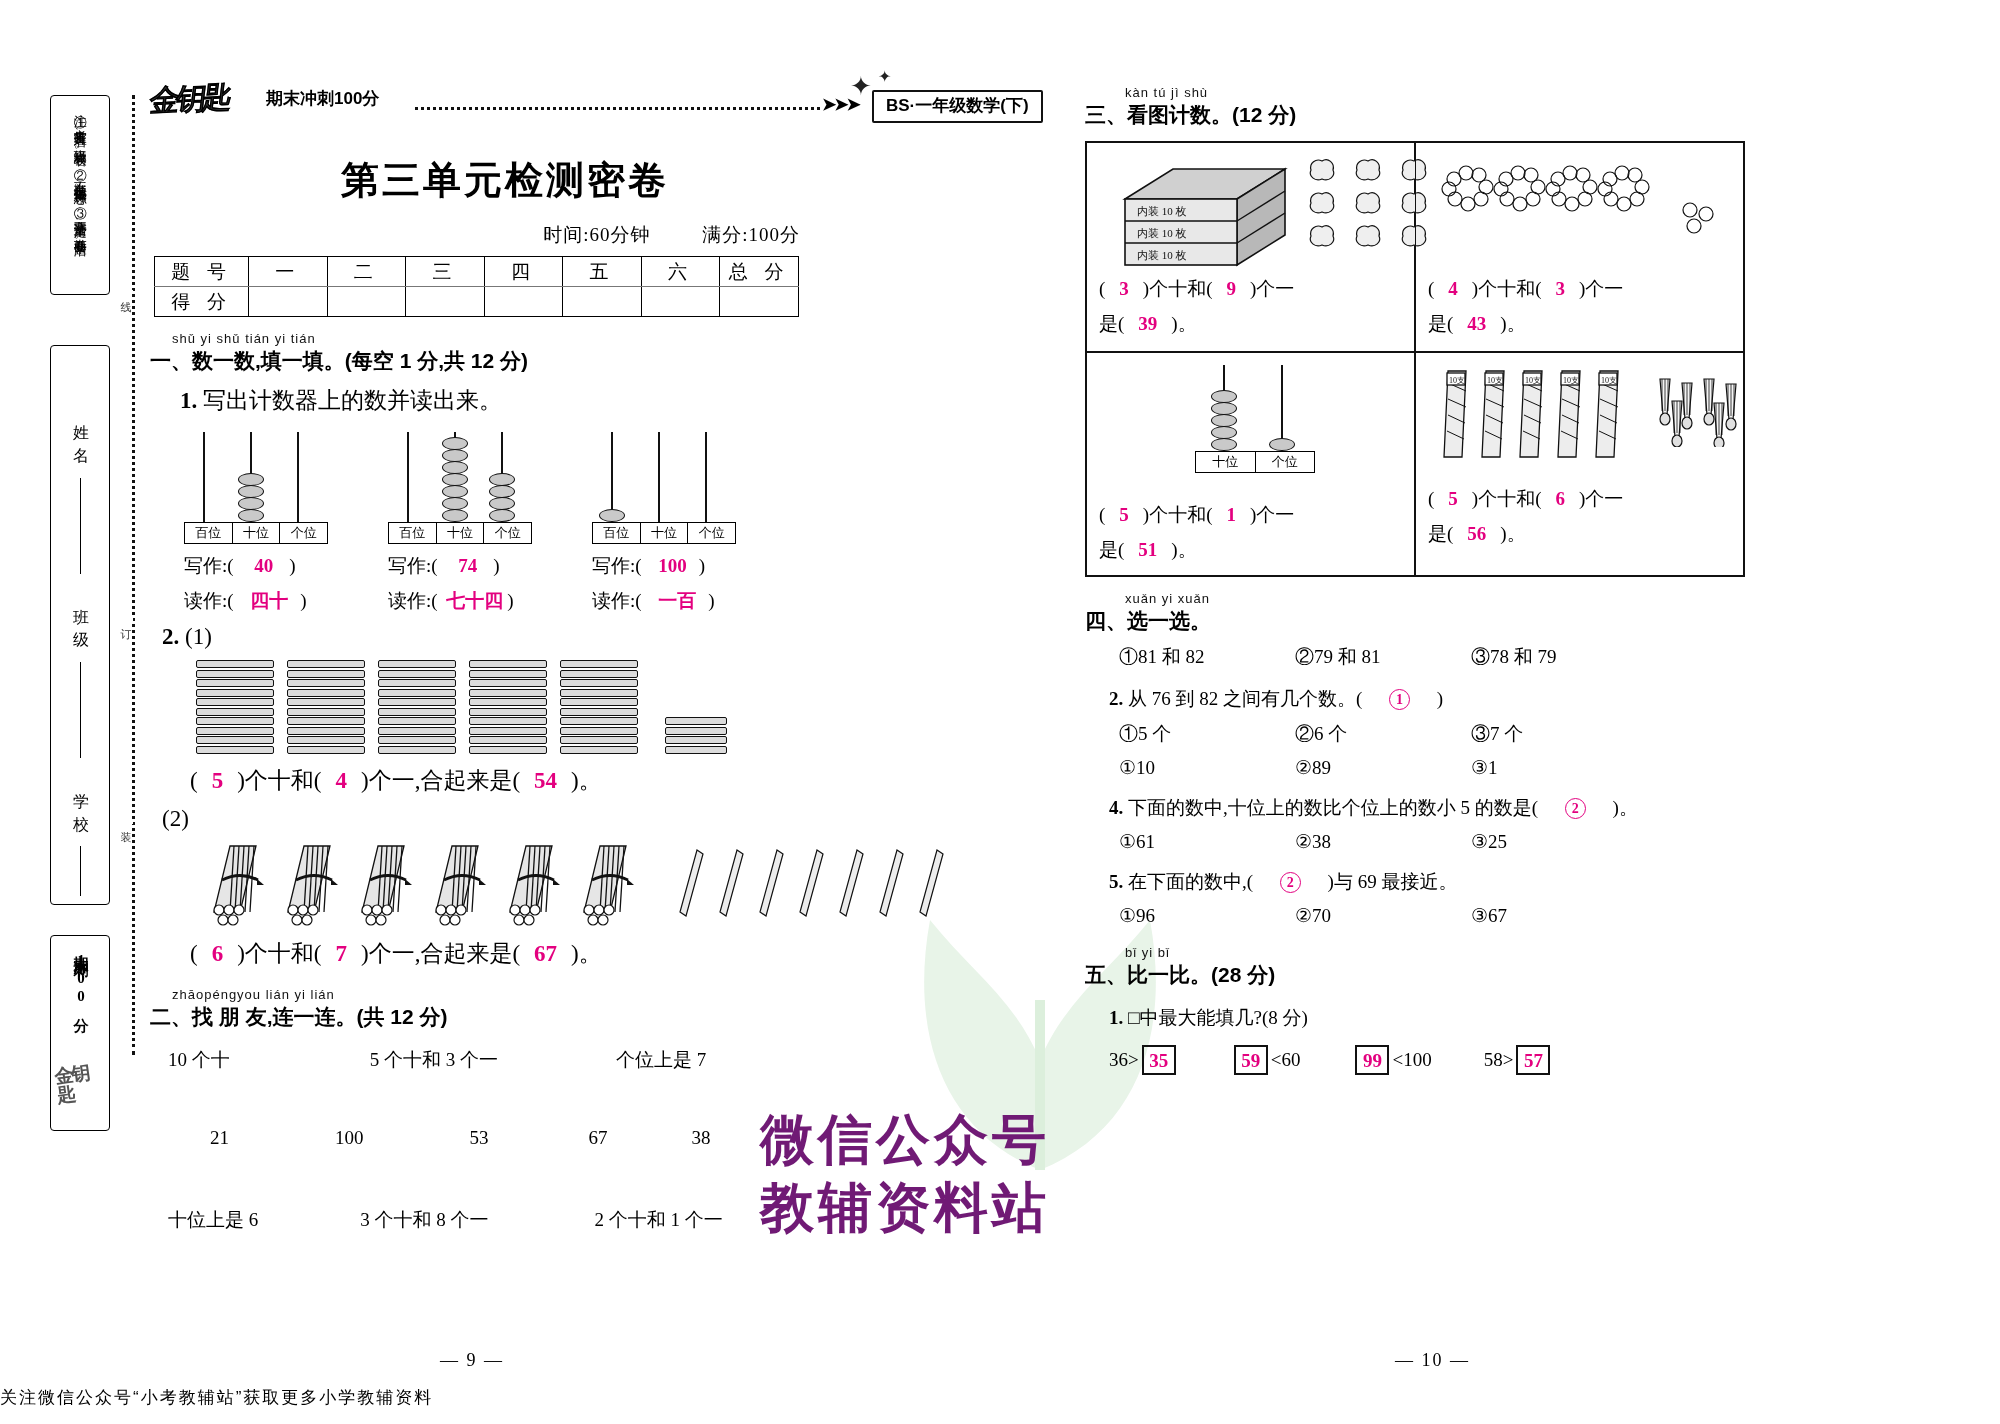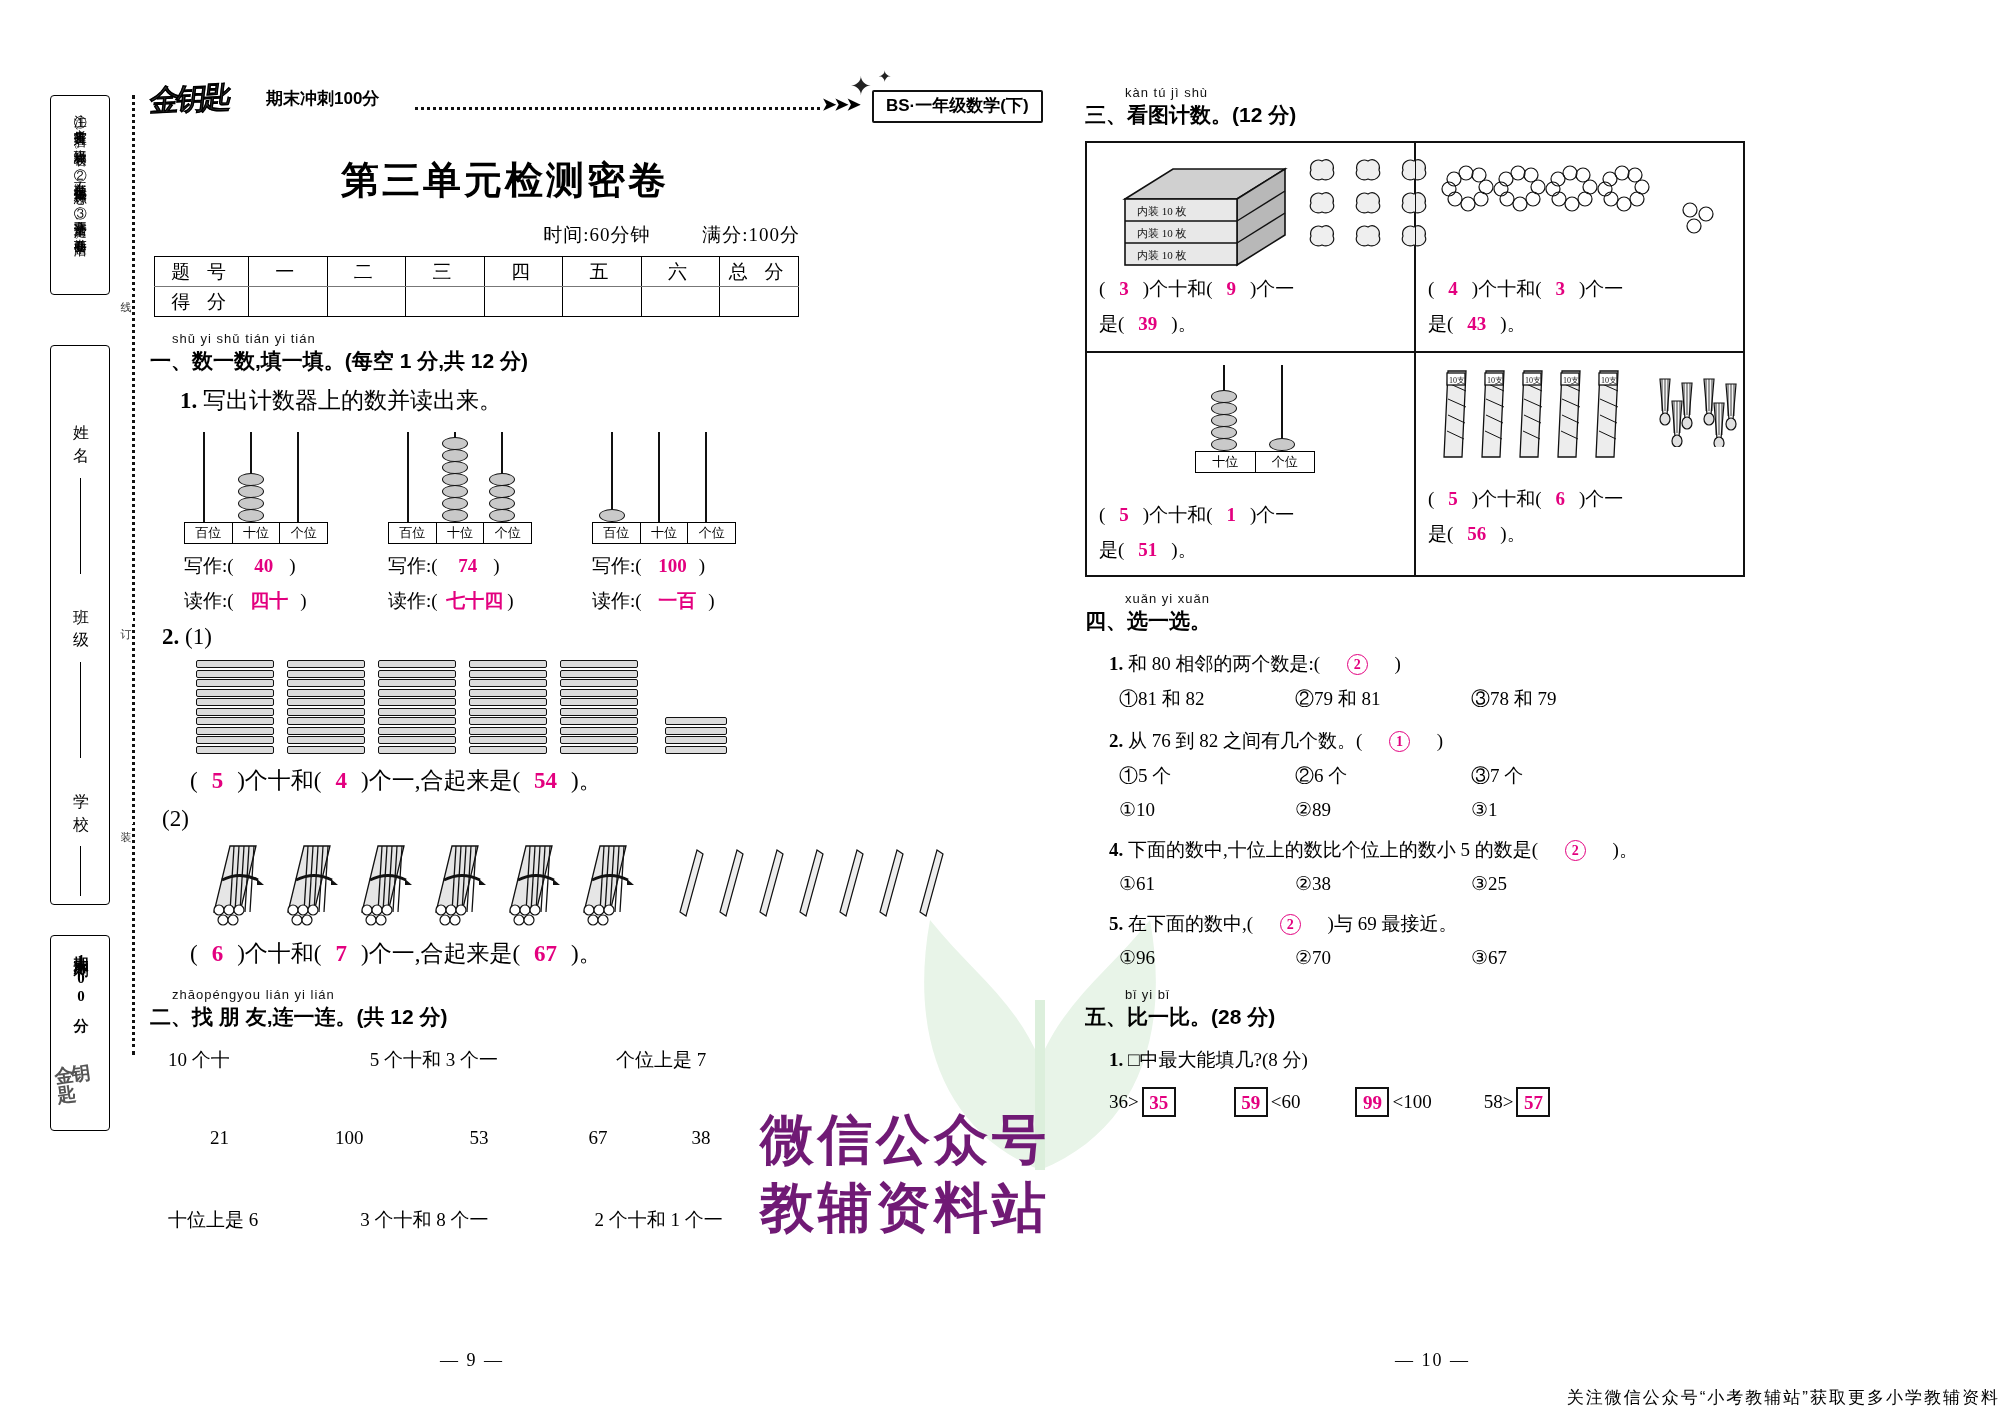--- a/index.html
+++ b/index.html
@@ -236,21 +236,21 @@
     display:inline-block; min-width:34px; height:30px; line-height:28px;
     border:2px solid #111; text-align:center; color:#e3007f; font-weight:bold;
     font-size:19px; padding:0 4px; font-family:"Liberation Serif", serif;
   }
 
   
   .pagenum {
     position:absolute; font-size:18px; letter-spacing:2px;
   }
   .footer-bar {
-    position:absolute; left:0; top:1386px; width:2000px; text-align:right;
+    position:absolute; left:0; top:1386px; width:2000px; text-align:left;
     font-family:"Liberation Sans", sans-serif; font-size:17px; letter-spacing:2px;
   }
 </style>
 </head>
 <body>
 
 <div class="watermark">
   <svg width="560" height="300" viewBox="0 0 560 300">
     <path d="M280 290 C180 250 150 150 170 40 C210 90 255 120 280 180 C305 120 350 90 390 40 C410 150 380 250 280 290 Z" fill="#e8f4e8"></path>
     <path d="M280 290 L280 120" stroke="#dcefdc" stroke-width="10" fill="none"></path>
@@ -899,26 +899,20 @@
           <span>是(</span><span class="ans" style="padding:0 14px;">56</span><span>)。</span>
         </div>
       </div>
     </div>
   </div>
 
   <div class="sec" style="margin-top:14px;">
     <div class="pinyin" style="margin-left:40px;">xuǎn yi xuǎn</div>
     <div class="sec-title">四、选一选。</div>
 
-    <div class="choice-q" style="margin-left:24px;">
-      <span class="qnum">1.</span>
-      <span>和 80 相邻的两个数是:(</span>
-      <span class="circled" style="margin:0 22px;">2</span>
-      <span>)</span>
-    </div>
     <div class="choice-opts">
       <span class="opt1">①81 和 82</span>
       <span class="opt2">②79 和 81</span>
       <span>③78 和 79</span>
     </div>
 
     <div class="choice-q" style="margin-left:24px;">
       <span class="qnum">2.</span>
       <span>从 76 到 82 之间有几个数。(</span>
       <span class="circled" style="margin:0 22px;">1</span>

